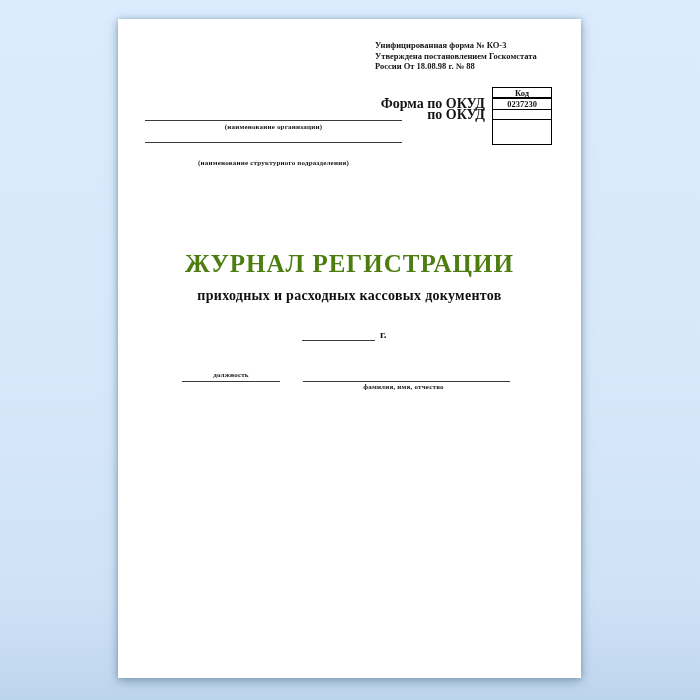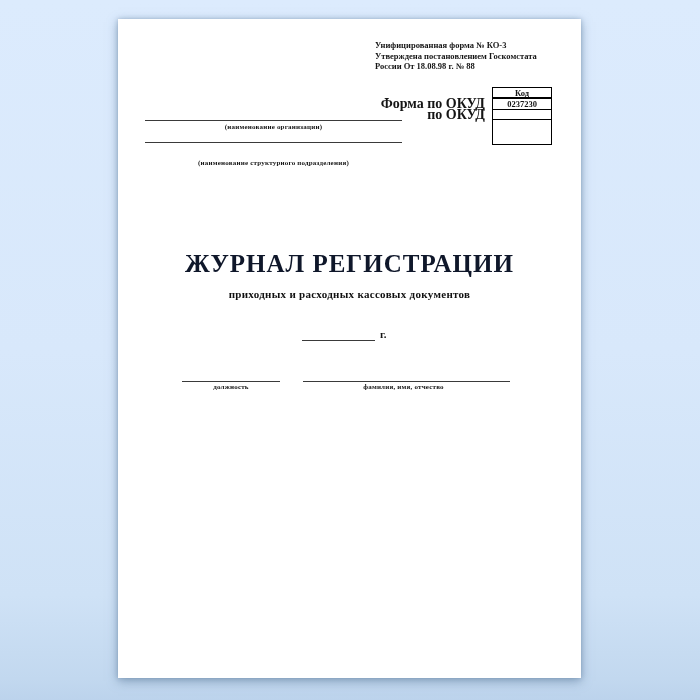--- a/index.html
+++ b/index.html
@@ -42,34 +42,34 @@
   .org-rule-2 { left:27px; top:123px; width:257px; }
   .rule-cap {
     position:absolute; text-align:center; font-size:7px; font-weight:bold;
     color:#161616; letter-spacing:0.2px; white-space:nowrap;
   }
   .org-cap-1 { left:27px; top:104px; width:257px; }
   .org-cap-2 { left:27px; top:140px; width:257px; }
   
   .title {
     position:absolute; left:0; top:231px; width:100%; text-align:center;
-    font-size:25px; font-weight:bold; letter-spacing:1px; color:#0f172a;
+    font-size:25px; font-weight:bold; letter-spacing:1px; color:#4d7c0f;
   }
   .subtitle {
     position:absolute; left:0; top:269px; width:100%; text-align:center;
-    font-size:11px; font-weight:bold; letter-spacing:0.3px; color:#101010;
+    font-size:14px; font-weight:bold; letter-spacing:0.3px; color:#101010;
   }
   
   .year-row { position:absolute; left:184px; top:309px; display:flex; align-items:flex-end; }
   .year-line { display:inline-block; width:73px; height:12px; border-bottom:1.4px solid #3a3a3a; }
   .year-suffix { font-size:11px; font-weight:bold; margin-left:5px; line-height:13px; }
   
   .sig-rule-1 { left:64px;  top:362px; width:98px; }
   .sig-rule-2 { left:185px; top:362px; width:207px; }
-  .sig-cap-1  { left:64px;  top:364px; width:98px; }
+  .sig-cap-1  { left:64px;  top:352px; width:98px; }
   .sig-cap-2  { left:182px; top:364px; width:207px; }
 </style>
 </head>
 <body>
 
 <div class="page">
 
   <div class="hdr-block">
     <div class="hdr-line b">Унифицированная форма № КО-3</div>
     <div class="hdr-line b">Утверждена постановлением Госкомстата</div>

